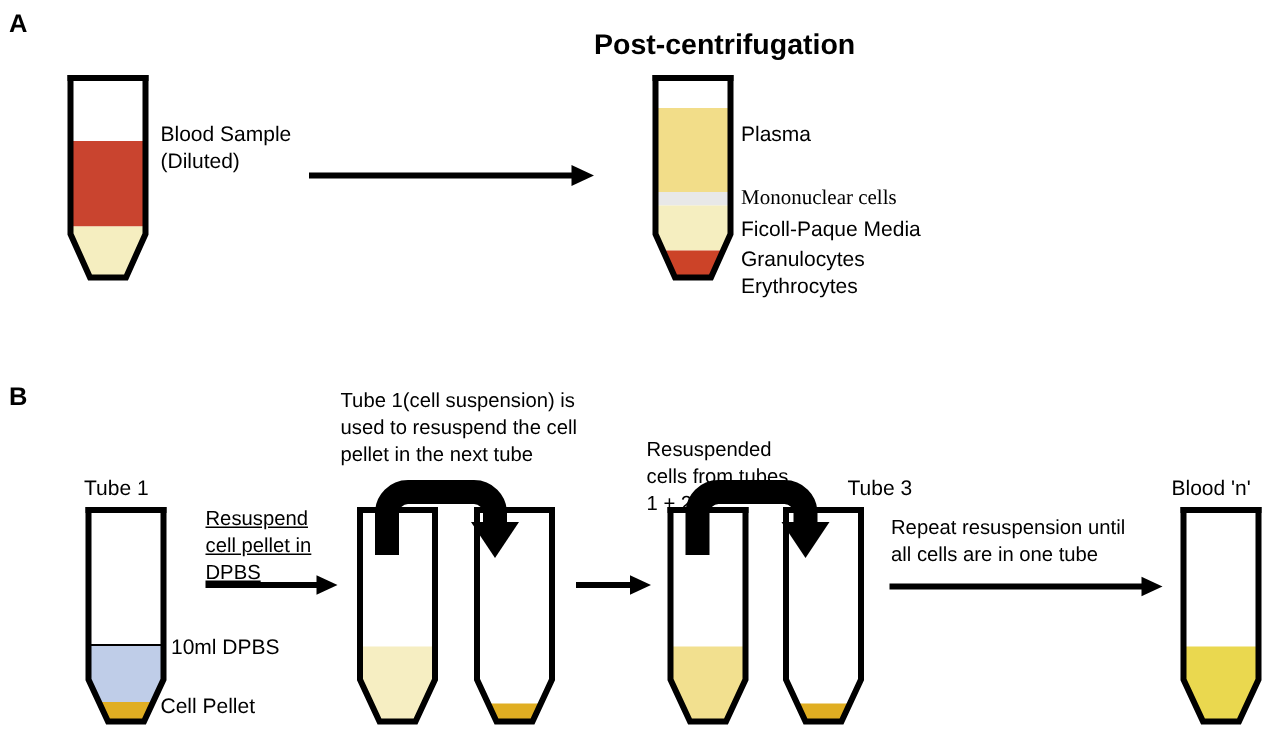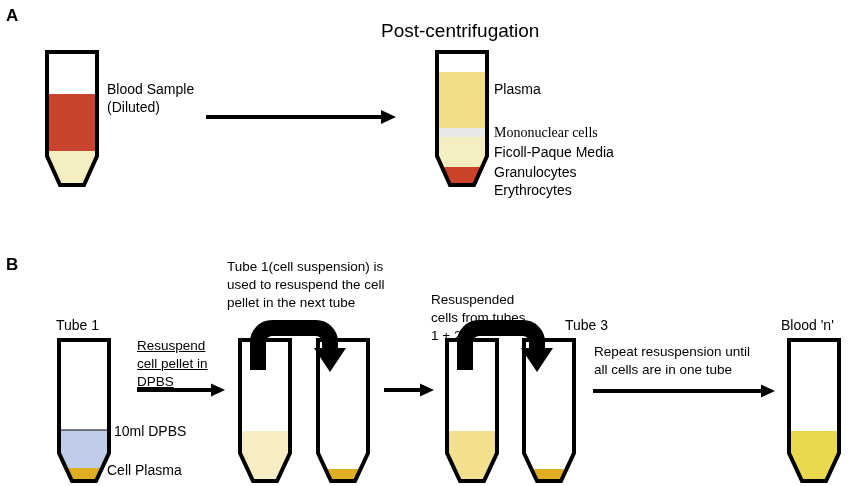--- a/index.html
+++ b/index.html
@@ -80,21 +80,21 @@
 
   <div class="tube-label" style="left:107px; top:81px;"><span style="white-space:pre-line;">Blood Sample
 (Diluted)</span></div>
 
 
   <svg class="arrow-svg" style="left:205px; top:108px;" width="192" height="18" viewBox="0 0 192 18">
     <line x1="1" y1="9" x2="177" y2="9" stroke="#000000" stroke-width="4"></line>
     <path d="M176,2 L191,9 L176,16 Z" fill="#000000"></path>
   </svg>
 
-  <div class="heading" style="left:381px; top:21px;">Post-centrifugation</div>
+  <div class="heading" style="left:396px; top:21px;font-weight:bold;">Post-centrifugation</div>
 
   <svg class="tube-svg" style="left:430px; top:48px;" width="64" height="146" viewBox="0 0 64 146">
     <defs>
       <clipPath id="clipTubeA2">
         <path d="M7,4 L57,4 L57,108 L44,137 L20,137 L7,108 Z"></path>
       </clipPath>
     </defs>
     <g clip-path="url(#clipTubeA2)">
       <rect x="0" y="0" width="64" height="24" fill="#ffffff"></rect>
       <rect x="0" y="24" width="64" height="56" fill="#f2dd89"></rect>
@@ -130,21 +130,21 @@
       <rect x="0" y="94" width="64" height="38" fill="#bfcde8"></rect>
       <rect x="0" y="132" width="64" height="18" fill="#e0ae22"></rect>
     </g>
     <path d="M7,4 L57,4 L57,117 L44,145 L20,145 L7,117 Z" fill="none" stroke="#000000" stroke-width="4" stroke-linejoin="miter"></path>
     <line x1="5" y1="4" x2="59" y2="4" stroke="#000000" stroke-width="4"></line>
     <line x1="7" y1="94" x2="57" y2="94" stroke="#000000" stroke-width="1.2"></line>
   </svg>
 
   <div class="tube-label" style="left:114px; top:423px;">10ml DPBS</div>
 
-  <div class="tube-label" style="left:107px; top:462px;">Cell Plasma</div>
+  <div class="tube-label" style="left:107px; top:462px;">Cell Pellet</div>
 
   <div class="anno" style="left:137px; top:337px;text-decoration:underline;"><span style="white-space:pre-line;">Resuspend
 cell pellet in
 DPBS</span></div>
 
   <svg class="arrow-svg" style="left:136px; top:382px;" width="90" height="16" viewBox="0 0 90 16">
     <line x1="1" y1="8" x2="76" y2="8" stroke="#000000" stroke-width="4"></line>
     <path d="M75,1.5 L89,8 L75,14.5 Z" fill="#000000"></path>
   </svg>
 

